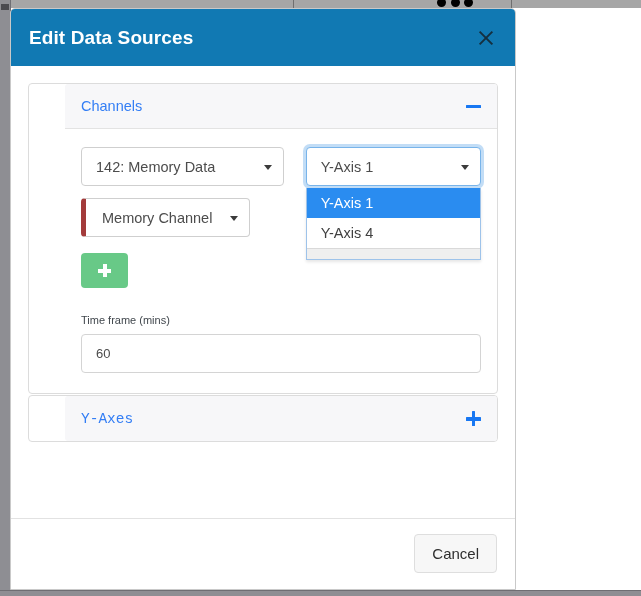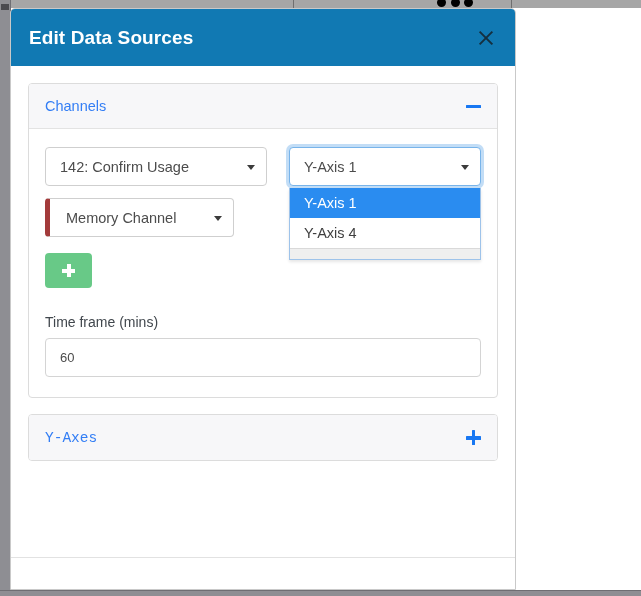--- a/index.html
+++ b/index.html
@@ -93,21 +93,22 @@
     padding: 17px 17px 0 17px;
     background: #fff;
     overflow: visible;
     position: relative;
   }
 
   .panel {
     border: 1px solid #dcdcdc;
     border-radius: 4px;
     background: #fff;
-    margin-bottom: 16px;
+    margin-bottom: 1px;
+    padding-left: 36px;
   }
   .panel-heading {
     padding: 13px 16px;
     background: #f7f7f9;
     border-bottom: 1px solid #e3e3e3;
     border-radius: 3px 3px 0 0;
     display: flex; align-items: center;
     min-height: 45px;
   }
   .panel-heading.collapsed {
@@ -241,21 +242,21 @@
   }
   .plus-glyph {
     position: relative; width: 13px; height: 13px; flex: 0 0 auto;
   }
   .plus-glyph .h { position: absolute; left: 0; top: 4.5px; width: 13px; height: 4px; background: #fff; }
   .plus-glyph .v { position: absolute; left: 4.5px; top: 0; width: 4px; height: 13px; background: #fff; }
 
   .field-label {
     display: block;
     margin: 26px 0 8px 0;
-    font-size: 14px;
+    font-size: 11px;
     color: #41474d;
   }
   .text-input {
     width: 100%;
     height: 39px;
     border: 1px solid #d4d4d4;
     border-radius: 4px;
     padding: 0 14px;
     font-size: 13px;
     color: #4c4c4c;
@@ -318,21 +319,21 @@
           <span class="h"></span>
         </div>
       </div>
 
       <div class="panel-body">
 
         
         <div class="channel-row">
           <div class="sel-wrap chan">
             <div class="select-box">
-              <span>142: Confirm Usage</span>
+              <span>142: Memory Data</span>
               <span class="caret"></span>
             </div>
           </div>
 
           <div class="sel-wrap axis">
             <div class="select-box focused">
               <span>Y-Axis 1</span>
               <span class="caret"></span>
             </div>
             <div class="dropdown-list">
@@ -375,15 +376,16 @@
         <div class="toggle-icon">
           <span class="h"></span>
             <span class="v"></span>
         </div>
       </div>
     </div>
 
   </div>
 
   <div id="modal-footer">
+    <button class="btn btn-cancel">Cancel</button>
   </div>
 
 </div>
 
 </body></html>

